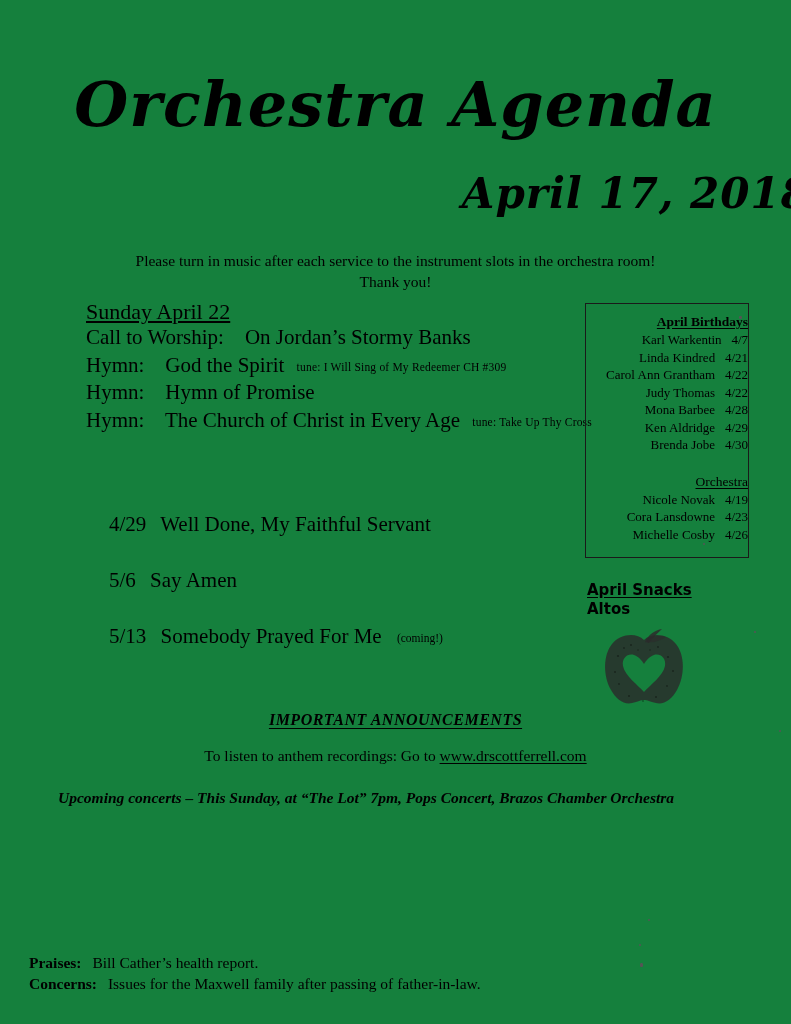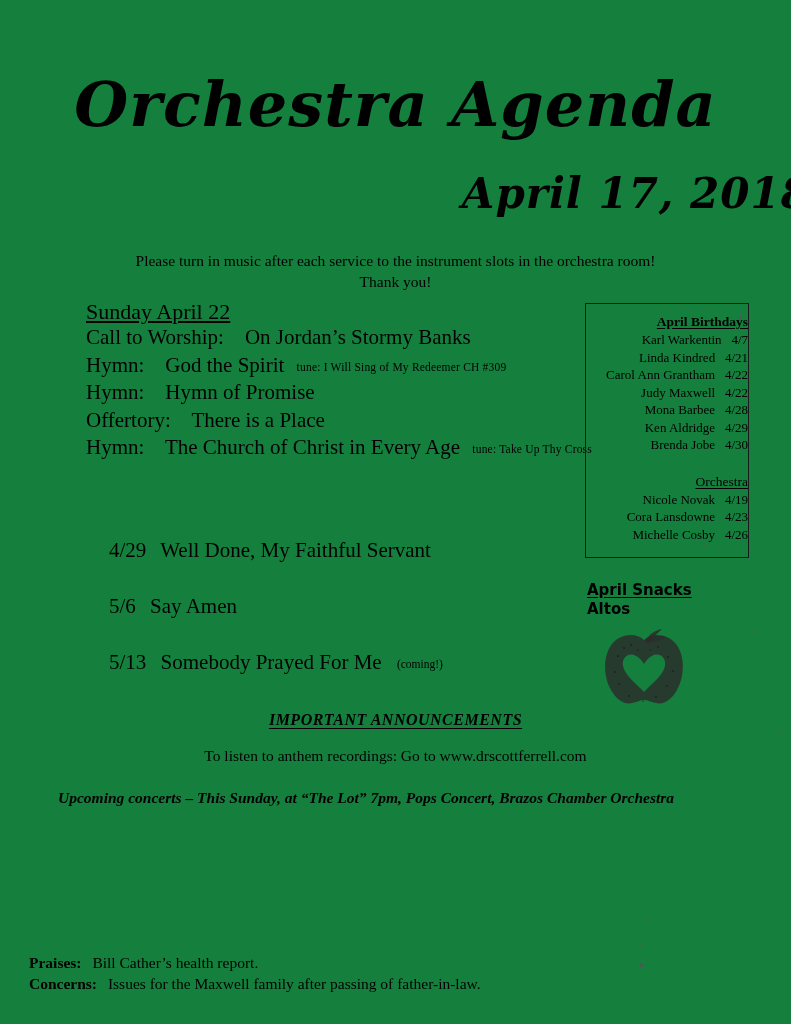--- a/index.html
+++ b/index.html
@@ -86,21 +86,20 @@
     vertical-align: 1px;
     letter-spacing: 0.2px;
   }
 
   
   .anthems {
     position: absolute;
     left: 109px;
     top: 512px;
     width: 470px;
-    margin-top: 26px;
   }
   .anthem-row {
     font-size: 21px;
     line-height: 25px;
     margin-bottom: 29px;
     white-space: nowrap;
   }
   .anthem-date { padding-right: 9px; }
   .anthem-note {
     font-size: 11.5px;
@@ -184,20 +183,21 @@
   }
   .ann-line {
     position: absolute;
     left: 0;
     top: 747px;
     width: 791px;
     text-align: center;
     font-size: 15.5px;
   }
   .ann-link {
+    text-decoration: underline;
     text-underline-offset: 2px;
     text-align: right;
   }
   .concerts {
     position: absolute;
     left: 58px;
     top: 787px;
     width: 700px;
     font-size: 15.5px;
     font-weight: 700;
@@ -262,26 +262,20 @@
       <span class="tune">tune:  I Will Sing of My Redeemer   CH #309</span>
     </div>
 
     <div class="service-line">
       <span>Hymn:</span>
       <span>&nbsp;&nbsp;</span>
       <span>Hymn of Promise</span>
       <span class="tune"></span>
     </div>
 
-    <div class="service-line">
-      <span>Offertory:</span>
-      <span>&nbsp;&nbsp;</span>
-      <span>There is a Place</span>
-      <span class="tune"></span>
-    </div>
 
     <div class="service-line">
       <span>Hymn:</span>
       <span>&nbsp;&nbsp;</span>
       <span>The Church of Christ in Every Age</span>
       <span class="tune">tune:  Take Up Thy Cross</span>
     </div>
   </div>
 
   <div class="anthems">
@@ -314,21 +308,21 @@
       <span>Linda Kindred</span>
       <span>&nbsp;</span>
       <span>4/21</span>
     </div>
     <div class="bday-entry">
       <span>Carol Ann Grantham</span>
       <span>&nbsp;</span>
       <span>4/22</span>
     </div>
     <div class="bday-entry">
-      <span>Judy Maxwell</span>
+      <span>Judy Thomas</span>
       <span>&nbsp;</span>
       <span>4/22</span>
     </div>
     <div class="bday-entry">
       <span>Mona Barbee</span>
       <span>&nbsp;</span>
       <span>4/28</span>
     </div>
     <div class="bday-entry">
       <span>Ken Aldridge</span>

